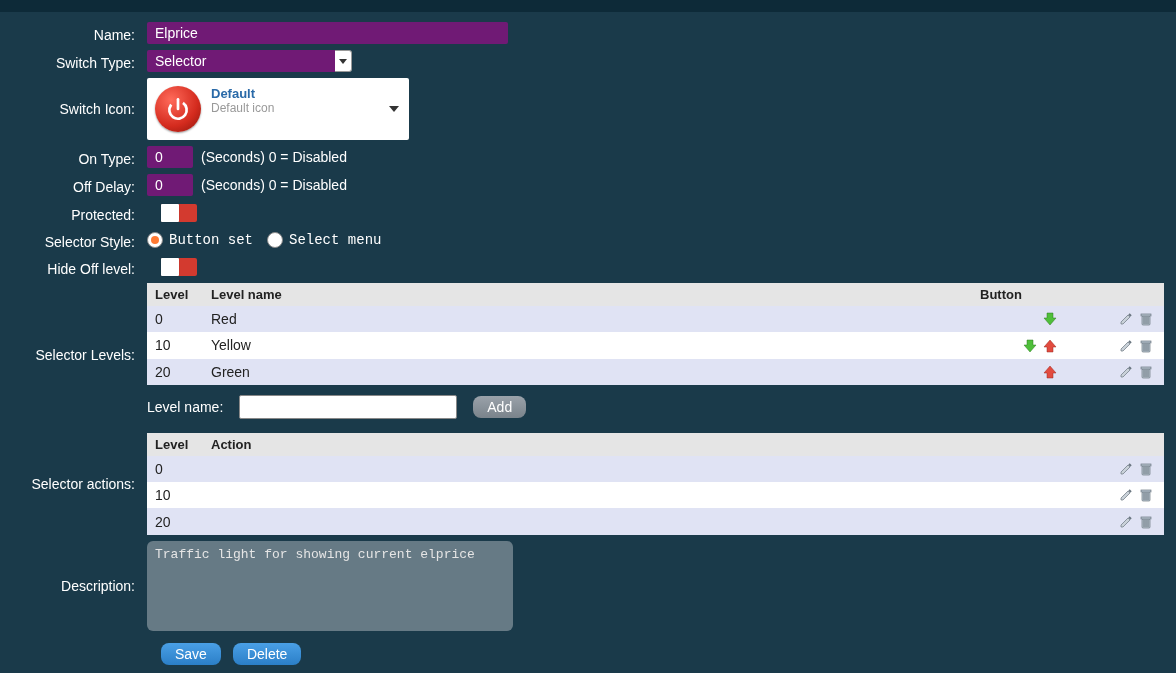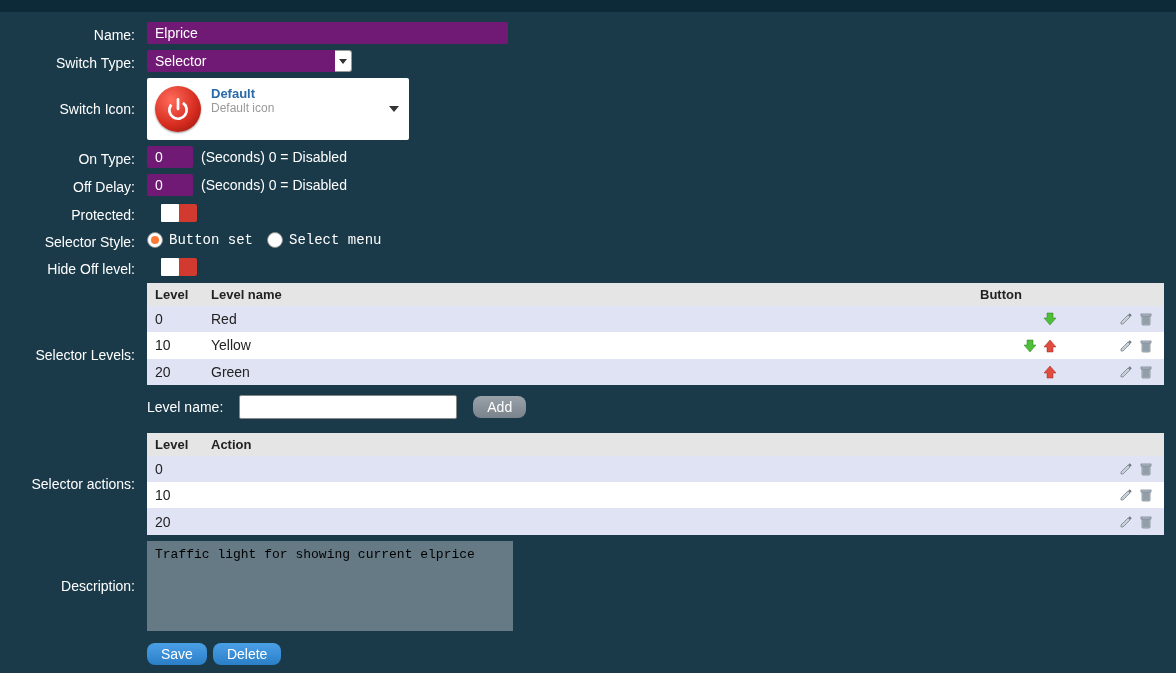--- a/index.html
+++ b/index.html
@@ -184,30 +184,30 @@
     font-size: 14px;
     border-radius: 8px;
     cursor: pointer;
   }
   .btn.primary {
     background: linear-gradient(#4aa0e6, #2b7fc7);
   }
   textarea.desc {
     background: #667a85;
     border: none;
-    color: #000000;
+    color: #e5e5e5;
     width: 350px; height: 78px;
     padding: 6px 8px;
     font-family: "Courier New", monospace;
     font-size: 13px;
-    border-radius: 0;
+    border-radius: 6px;
     resize: none;
   }
   .footer-btns {
-    display:flex; gap:6px; margin-top:6px;
+    display:flex; gap:12px; margin-top:6px;margin-left:14px;
   }
   .th-order { text-align:center; width: 80px; }
 </style>
 </head>
 <body>
 
 <div class="topbar"></div>
 
 <div class="form">
 

